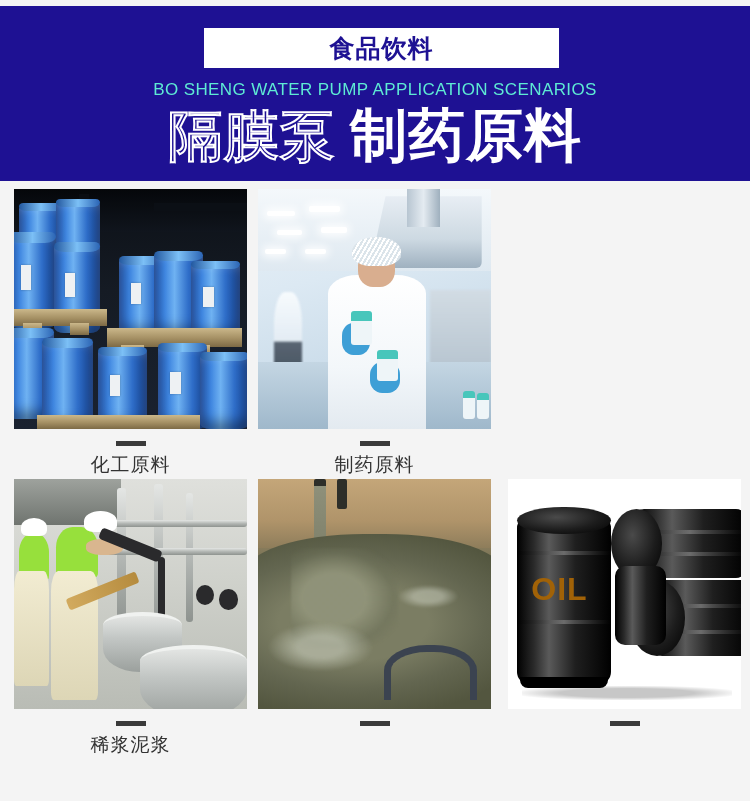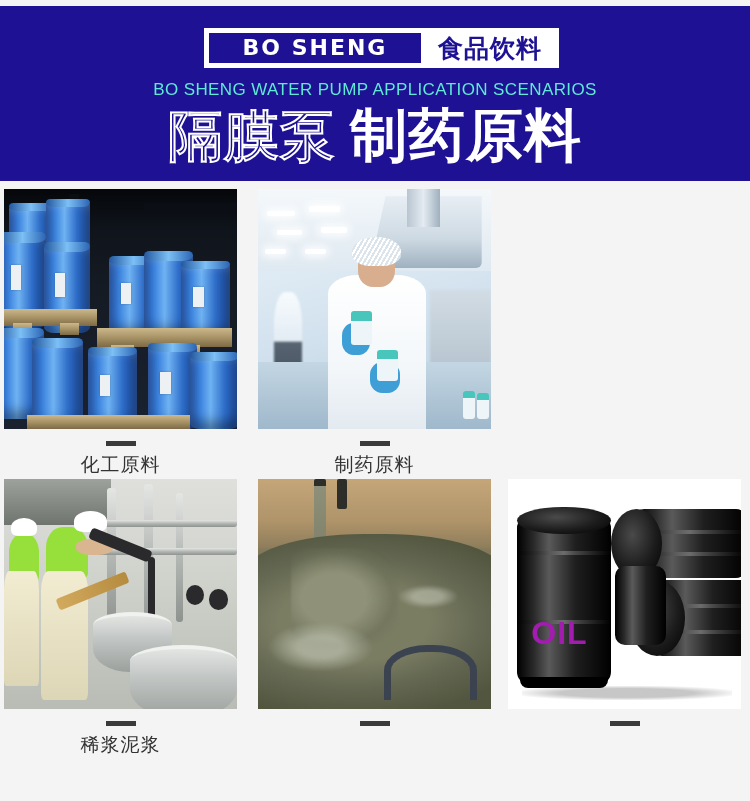--- a/index.html
+++ b/index.html
@@ -128,21 +128,21 @@
   }
   .row {
     position: relative;
     width: 750px;
     height: 290px;
   }
   .cell {
     position: absolute;
     width: 233px;
   }
-  .cell-0 { left: 4px; }
+  .cell-0 { left: 14px; }
   .cell-1 { left: 258px; }
   .cell-2 { left: 508px; }
 
   .photo {
     position: relative;
     width: 233px;
     height: 240px;
     overflow: hidden;
     background: #cccccc;
   }
@@ -329,36 +329,33 @@
   .barrel-top {
     position:absolute;
     background: radial-gradient(ellipse at 42% 38%, #4a4a4a 0%, #1c1c1c 55%, #000000 100%);
     border-radius: 50%;
   }
   .barrel-rib {
     position:absolute; left:0; right:0; height:4px;
     background: linear-gradient(90deg,rgba(0,0,0,.9),rgba(150,150,150,.55),rgba(0,0,0,.9));
   }
   .oil-text {
-    position:absolute; color:#a21caf; font-weight:bold;
+    position:absolute; color:#a16207; font-weight:bold;
     font-family:"Liberation Sans", sans-serif;
-    letter-spacing:1px; line-height:1;margin-top:44px;
+    letter-spacing:1px; line-height:1;
   }
 </style>
 </head>
 <body>
 
 <div id="page">
 
   <div class="banner">
 
     <div class="logo-box">
-      <div class="logo-en-wrap">
-        <span class="logo-en">BO SHENG</span>
-      </div>
       <span class="logo-cn">食品饮料</span>
     </div>
 
     <div class="banner-subtitle">BO SHENG WATER PUMP APPLICATION SCENARIOS</div>
 
     <div class="banner-title">
       <span class="title-outline">隔膜泵</span><span class="title-solid">制药原料</span>
     </div>
   </div>
   <div class="banner-topline"></div>

